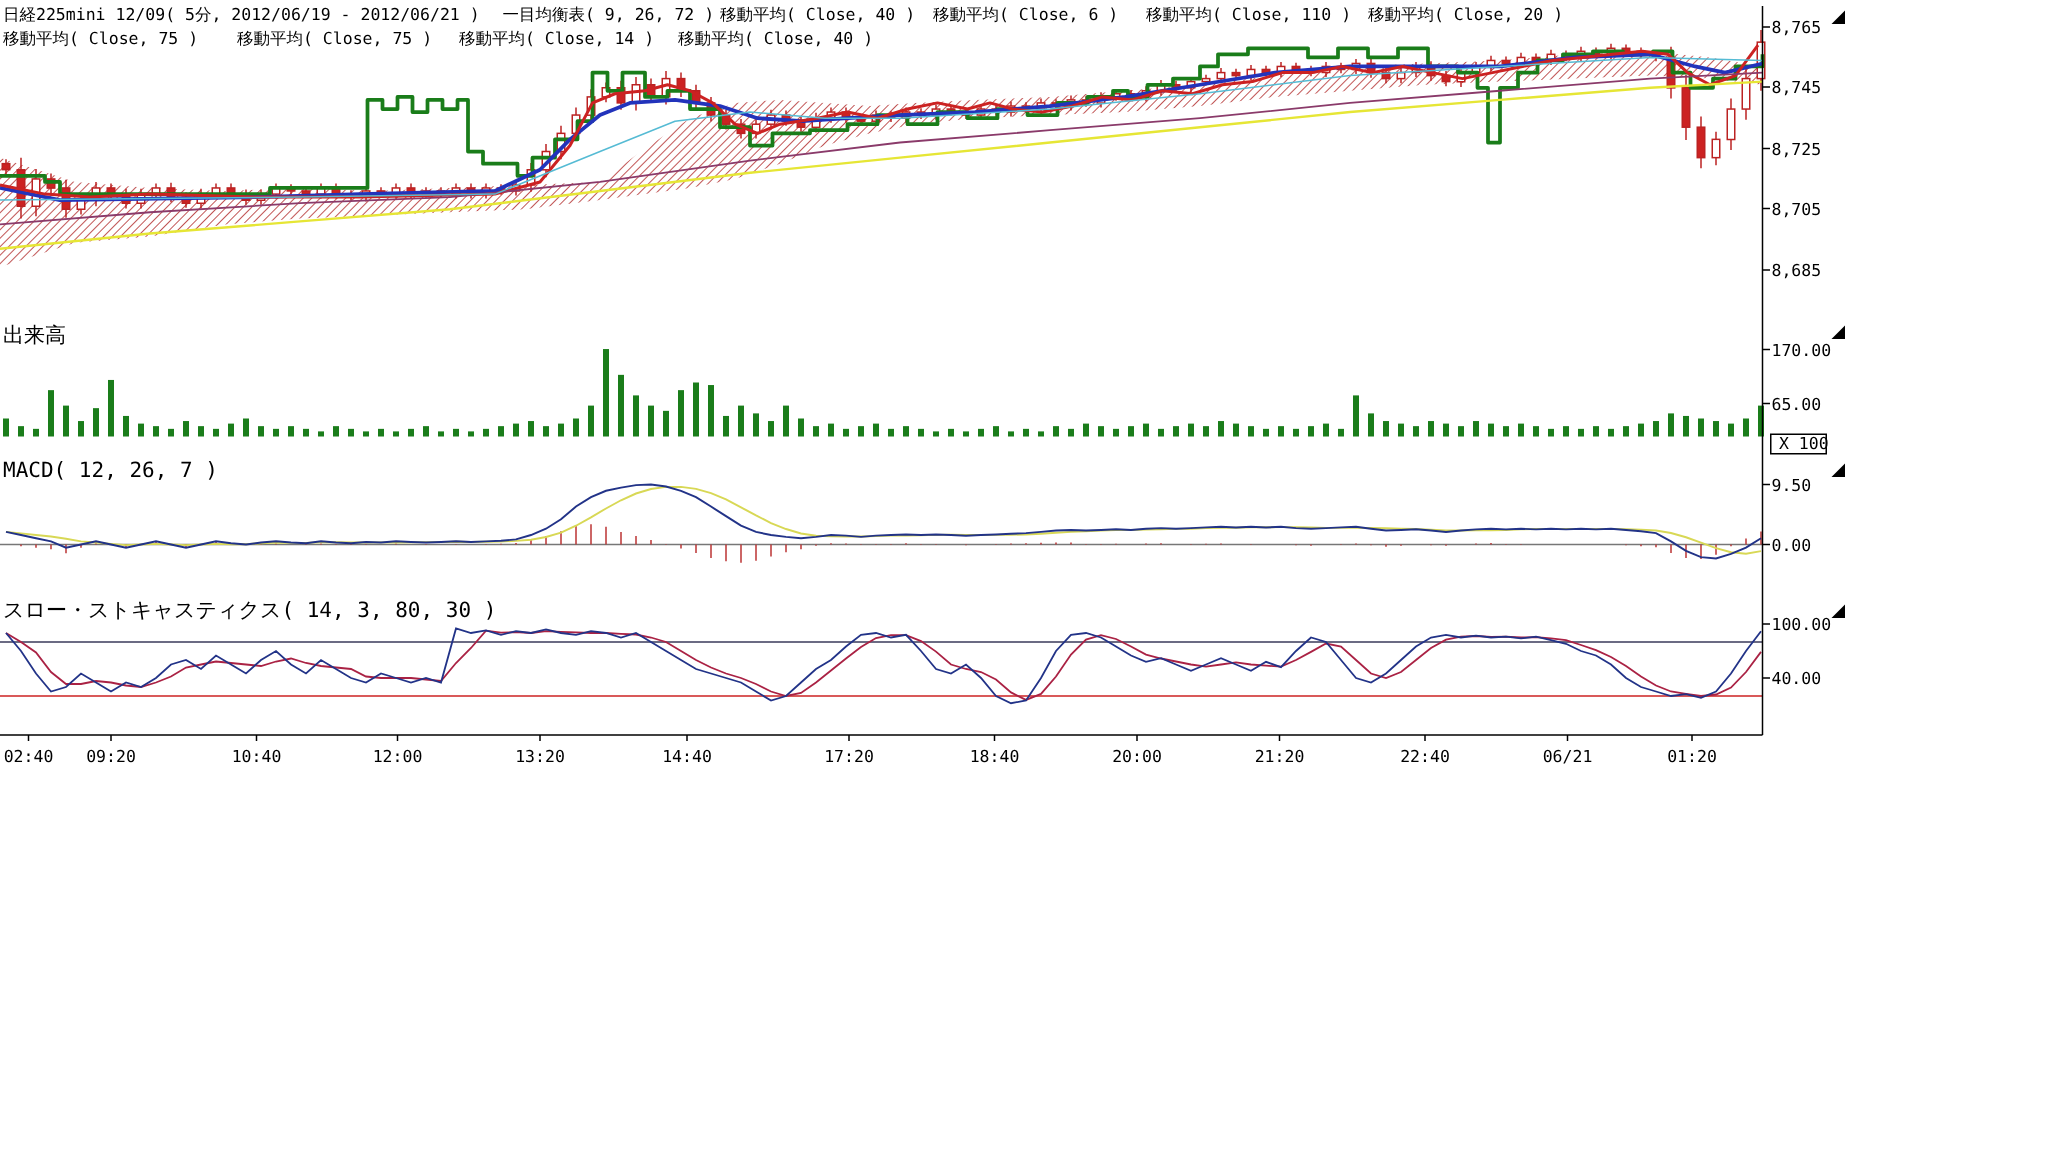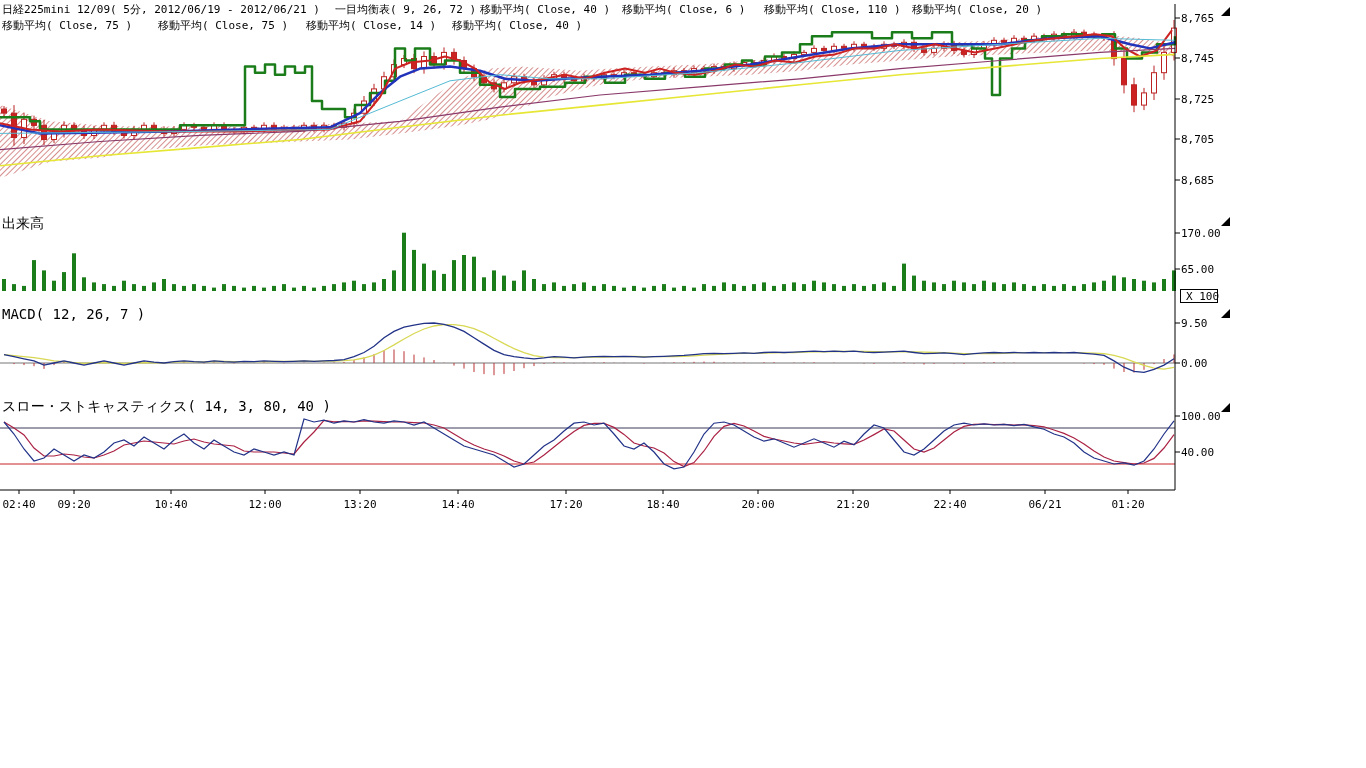--- a/index.html
+++ b/index.html
@@ -573,13 +573,13 @@
   <div class="hdr l2">
     <span style="left:2px">移動平均( Close, 75 )</span>
     <span style="left:158px">移動平均( Close, 75 )</span>
     <span style="left:306px">移動平均( Close, 14 )</span>
     <span style="left:452px">移動平均( Close, 40 )</span>
   </div>
 </div>
 
 <div class="panel-title" style="top:215px">出来高</div>
 <div class="panel-title" style="top:306px">MACD( 12, 26, 7 )</div>
-<div class="panel-title" style="top:398px">スロー・ストキャスティクス( 14, 3, 80, 40 )</div>
+<div class="panel-title" style="top:398px">スロー・ストキャスティクス( 14, 3, 80, 30 )</div>
 
 </body></html>

